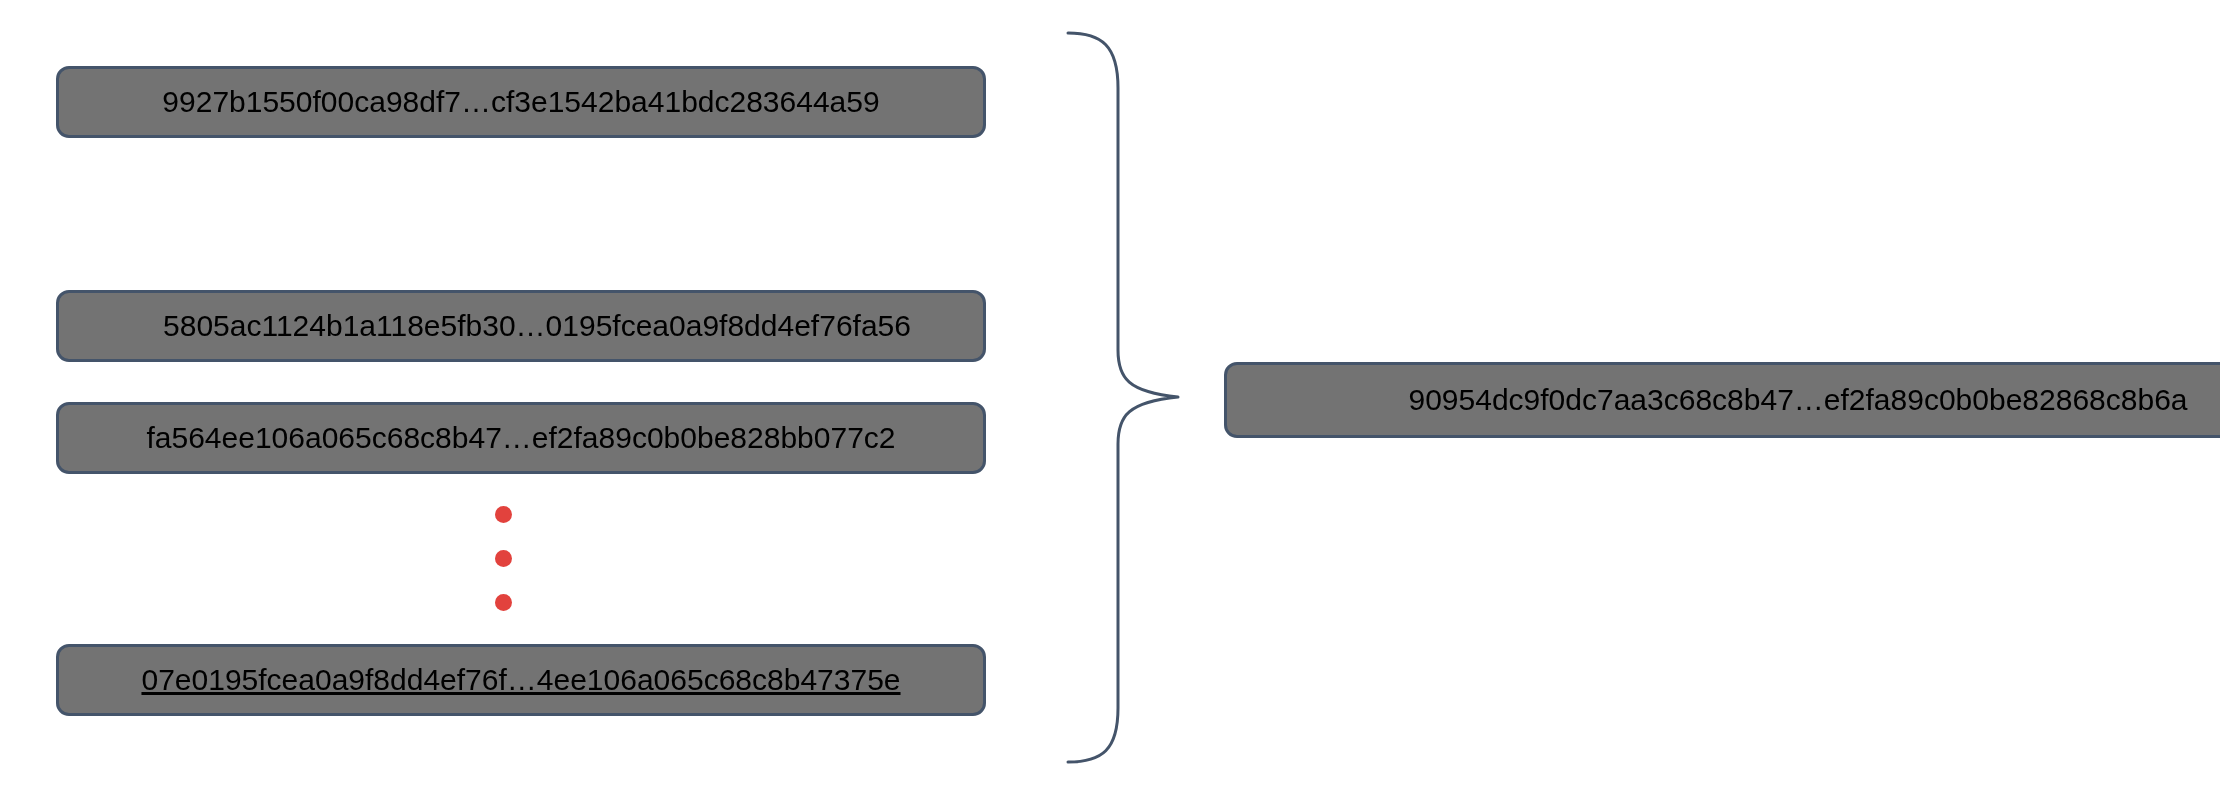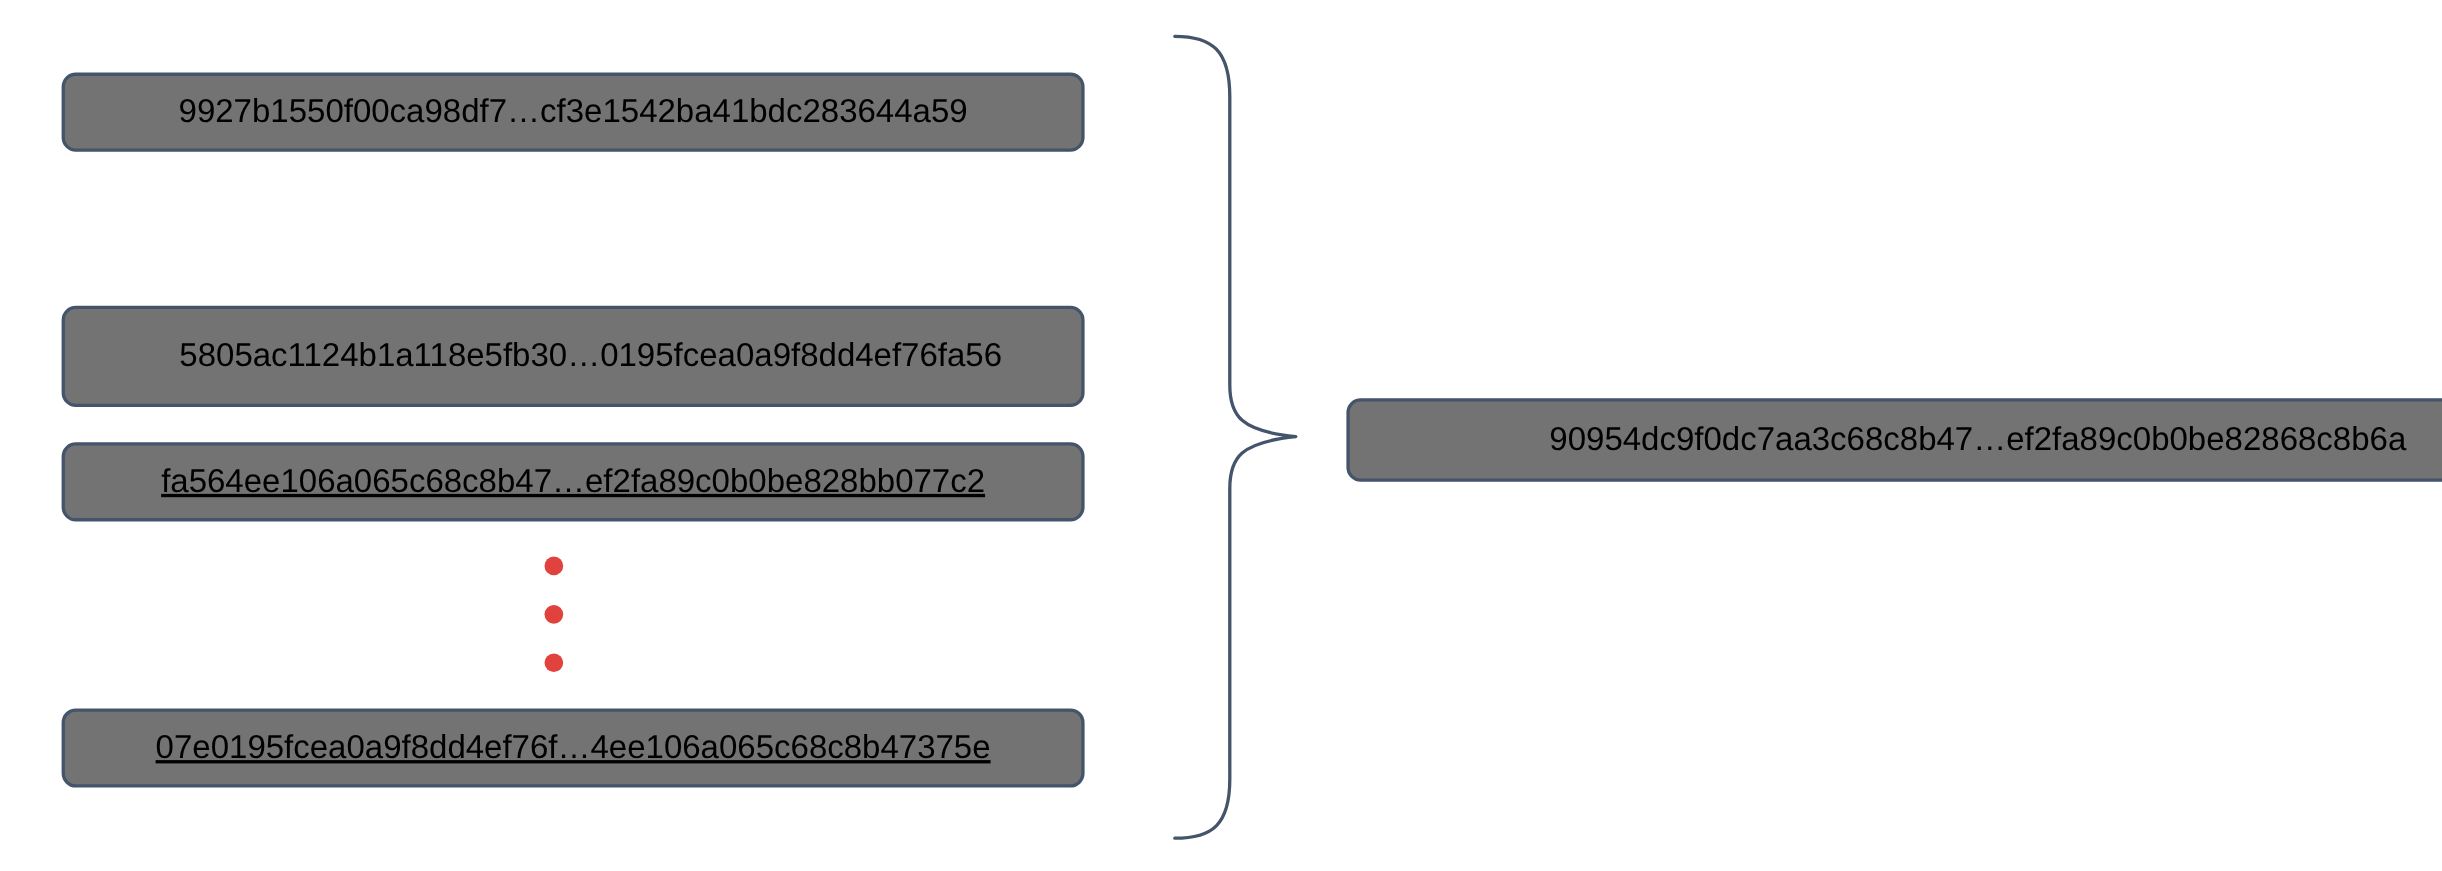--- a/index.html
+++ b/index.html
@@ -26,22 +26,22 @@
     justify-content: center;
   }
   .hash-text {
     font-size: 30px;
     color: var(--text, #000000);
     white-space: nowrap;
     letter-spacing: 0px;
   }
   .box-1 { left: 56px;  top: 66px;  width: 930px; height: 72px; }
   .box-2 { left: 56px;  top: 178px; width: 930px; height: 72px; }
-  .box-3 { left: 56px;  top: 278px; width: 930px; height: 92px; padding-left: 32px; }
-  .box-4 { left: 56px;  top: 402px; width: 930px; height: 72px; text-decoration: underline; }
+  .box-3 { left: 56px;  top: 290px; width: 930px; height: 72px; padding-left: 32px; }
+  .box-4 { left: 56px;  top: 402px; width: 930px; height: 72px; }
   .box-5 { left: 56px;  top: 644px; width: 930px; height: 72px; text-decoration: underline; }
   .result-box { left: 1224px; top: 362px; width: 1108px; height: 76px; padding-left: 40px; }
 
   .dots {
     position: absolute;
     left: 495px;
     top: 506px;
     display: flex;
     flex-direction: column;
     gap: 27px;

